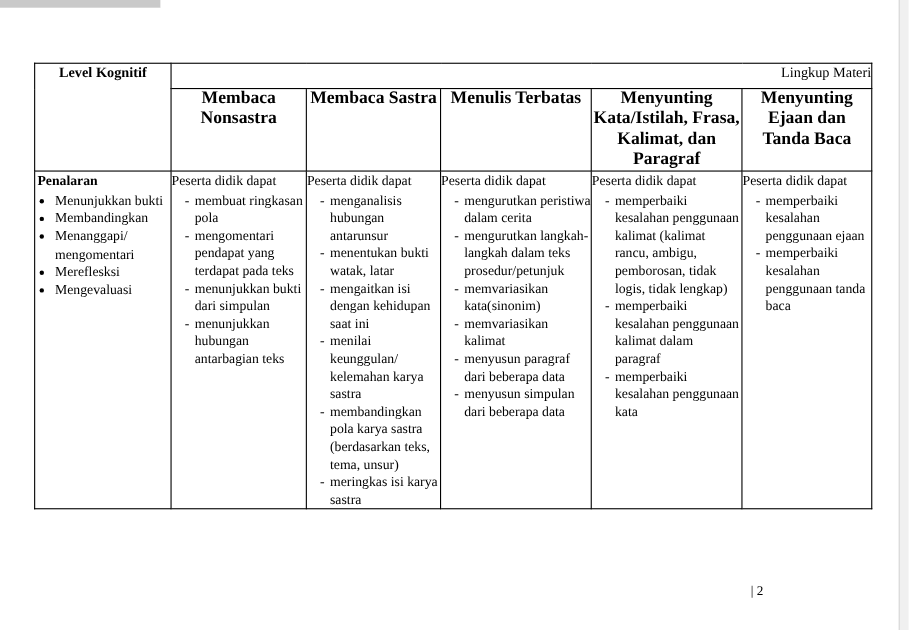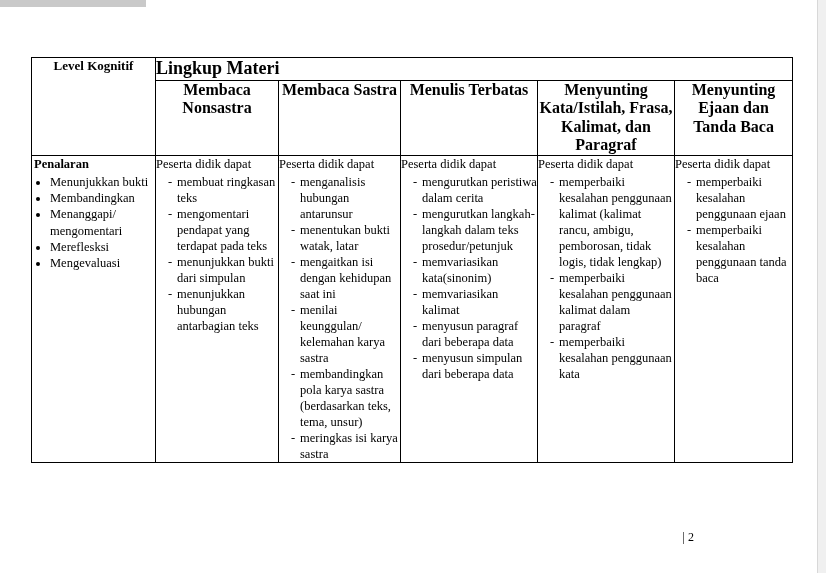--- a/index.html
+++ b/index.html
@@ -53,23 +53,23 @@
     width: 761px;
     border-collapse: collapse;
     table-layout: fixed;
   }
   table.matrix td, table.matrix th {
     border: 1px solid #000000;
     vertical-align: top;
     padding: 0;
   }
   .hdr-group {
-    text-align: left;
-    font-weight: bold;
-    font-size: 18px;
+    text-align: right;
+    font-weight: normal;
+    font-size: 13px;
     height: 22px;
     vertical-align: middle;
     padding: 3px 0;
   }
   .hdr-level {
     text-align: center;
     font-weight: bold;
     font-size: 13px;
     vertical-align: middle;
   }
@@ -203,21 +203,21 @@
             <li>Membandingkan</li>
             <li>Menanggapi/ mengomentari</li>
             <li>Mereflesksi</li>
             <li>Mengevaluasi</li>
           </ul>
         </td>
 
         <td class="cell">
           <p class="lead">Peserta didik dapat</p>
           <ul class="dashes">
-            <li>membuat ringkasan teks</li>
+            <li>membuat ringkasan pola</li>
             <li>mengomentari pendapat yang terdapat pada teks</li>
             <li>menunjukkan bukti dari simpulan</li>
             <li>menunjukkan hubungan antarbagian teks</li>
           </ul>
         </td>
 
         <td class="cell">
           <p class="lead">Peserta didik dapat</p>
           <ul class="dashes">
             <li>menganalisis hubungan antarunsur</li>

